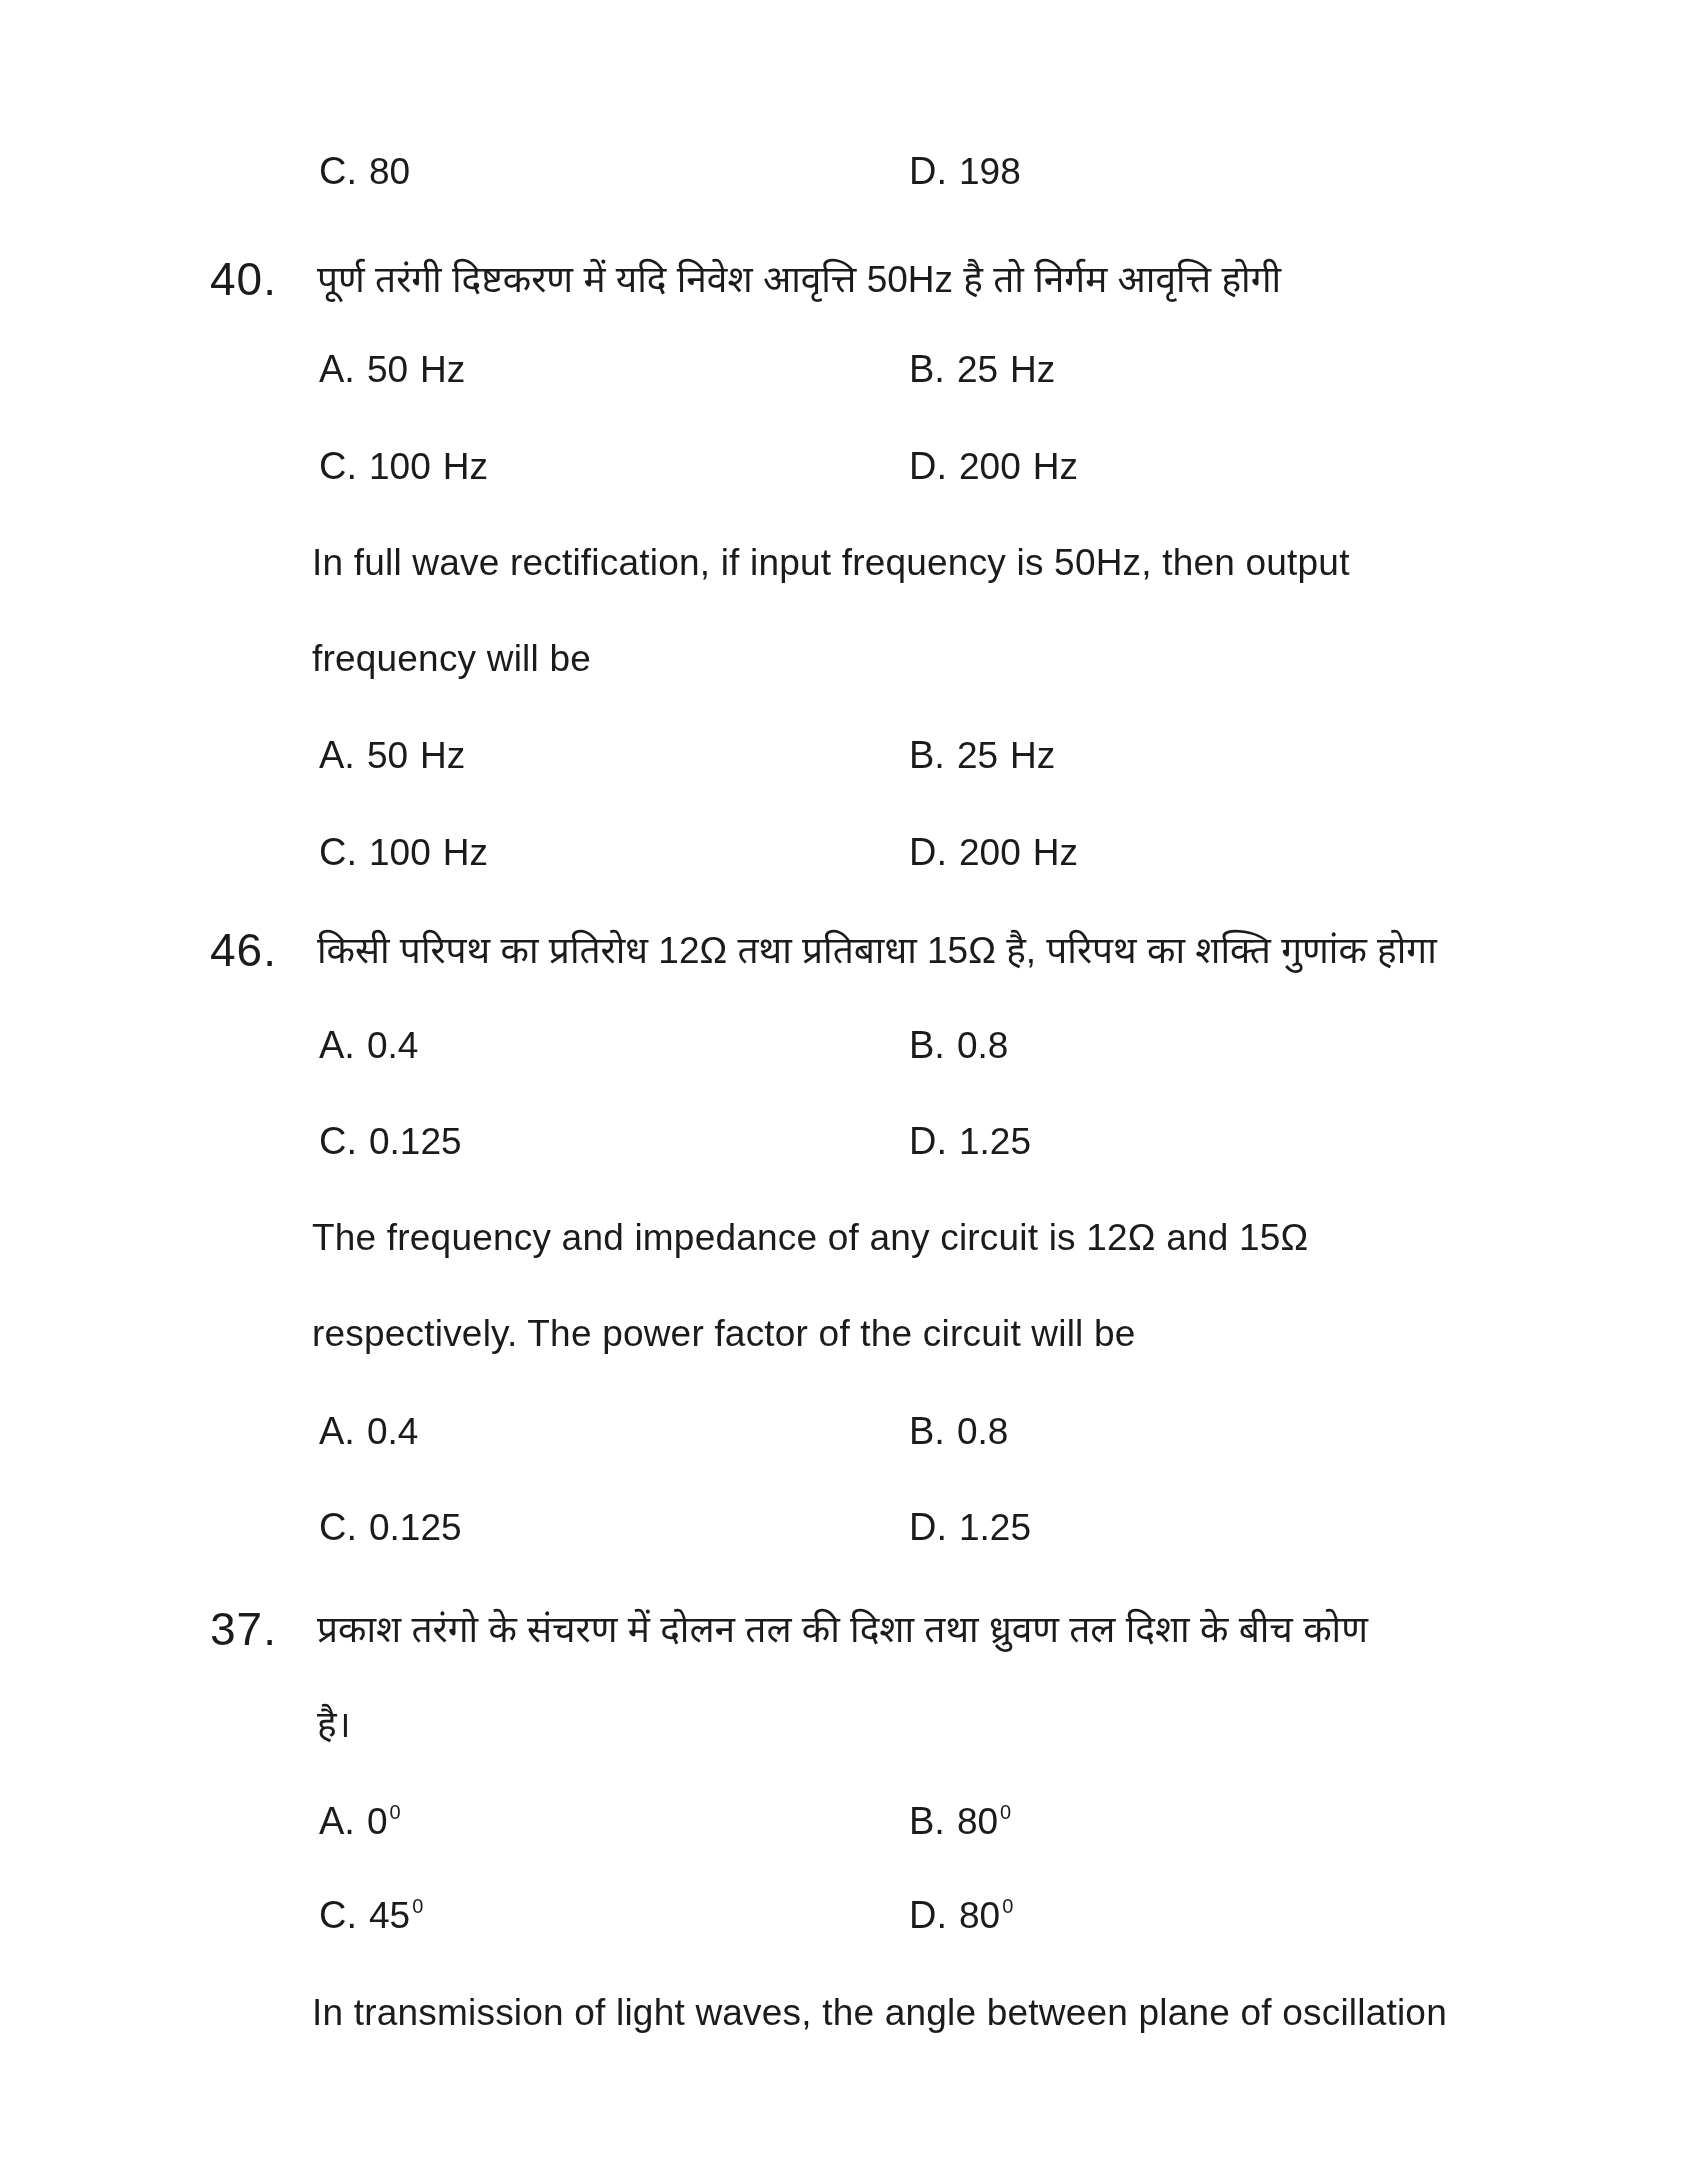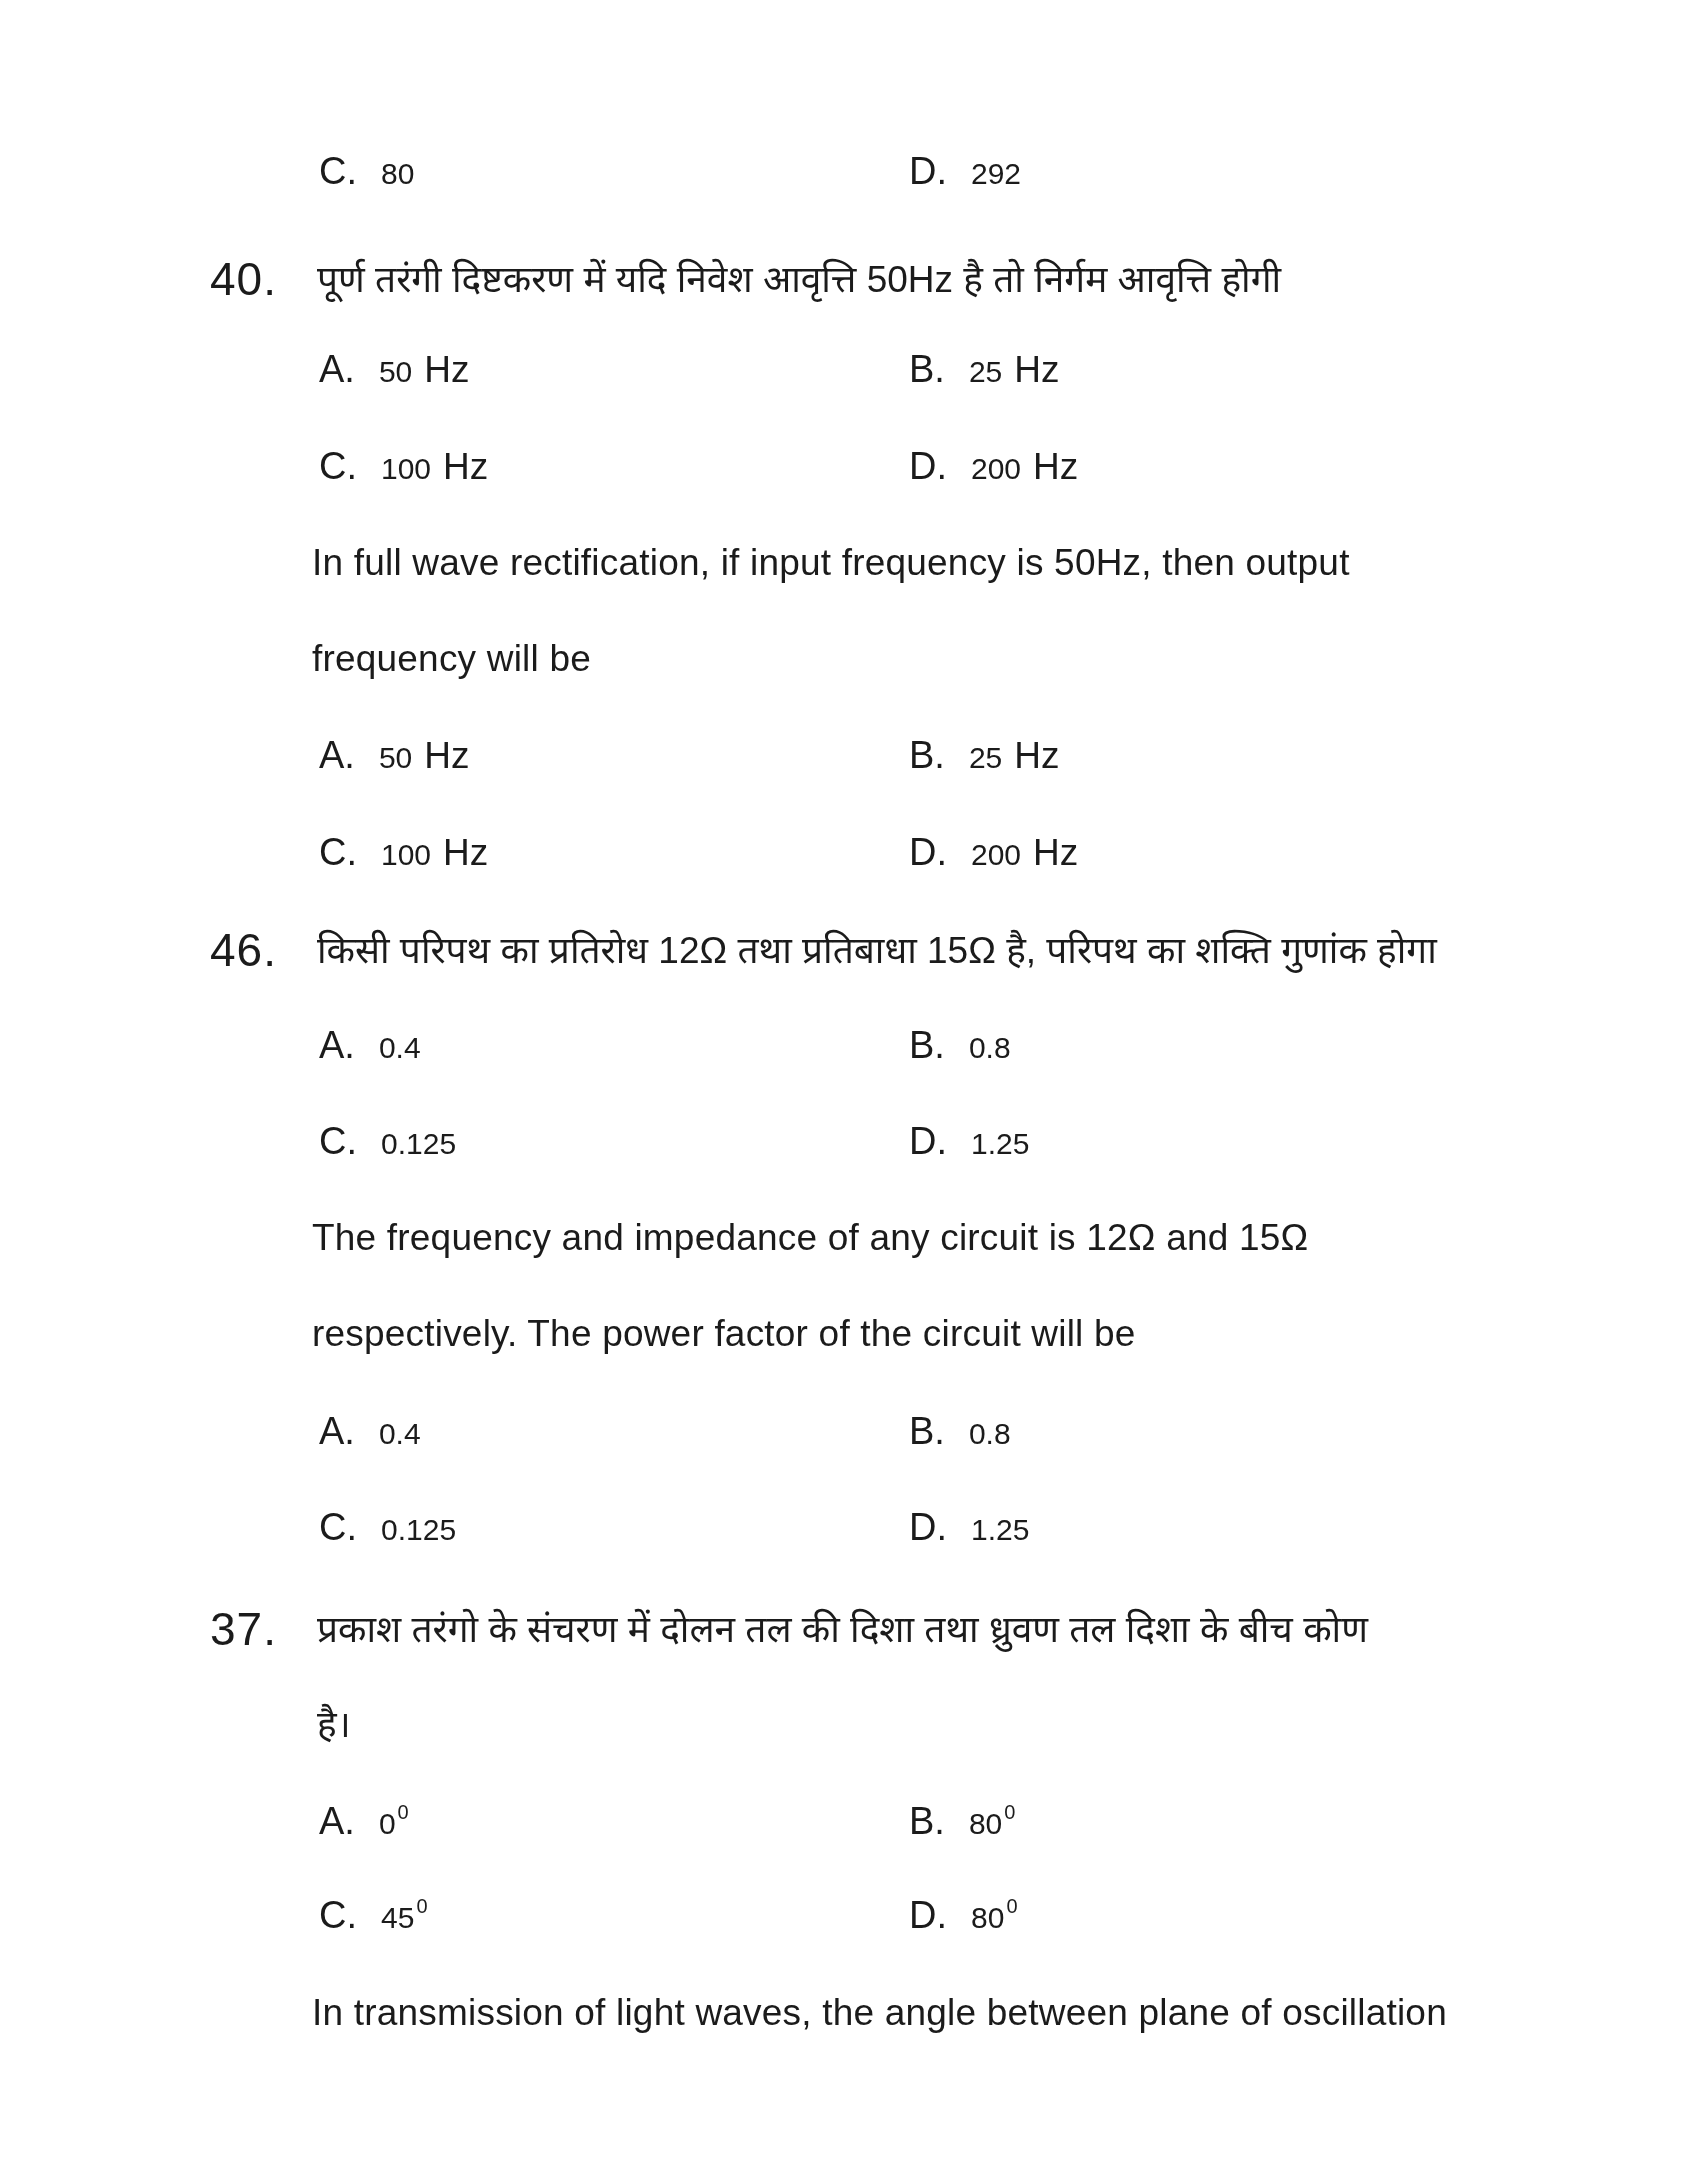--- a/index.html
+++ b/index.html
@@ -36,40 +36,40 @@
   .entext {
     position: absolute;
     left: 312px;
     font-size: 37px;
     letter-spacing: 0.2px;
   }
   .col-a { position: absolute; left: 319px; }
   .col-b { position: absolute; left: 909px; }
   .opt { white-space: nowrap; }
   .opt .lbl  { font-size: 38px; }
-  .opt .num  { font-size: 30px; margin-left: 24px; }
+  .opt .num  { font-size: 37px; margin-left: 12px; }
   .opt .unit { font-size: 37px; margin-left: 12px; }
   .opt .sup  {
     font-size: 20px;
     position: relative;
     top: -15px;
     margin-left: 2px;
   }
 </style>
 </head>
 <body>
 
 <div id="page">
 
   <div class="line" style="top:150px">
     <span class="opt col-a">
       <span class="lbl">C.</span><span class="num">80</span>
     </span>
     <span class="opt col-b">
-      <span class="lbl">D.</span><span class="num">292</span>
+      <span class="lbl">D.</span><span class="num">198</span>
     </span>
   </div>
 
   <div class="line" style="top:252px">
     <span class="qnum">40.</span>
     <span class="qtext">पूर्ण तरंगी दिष्टकरण में यदि निवेश आवृत्ति 50Hz है तो निर्गम आवृत्ति होगी</span>
   </div>
 
   <div class="line" style="top:348px">
     <span class="opt col-a">

